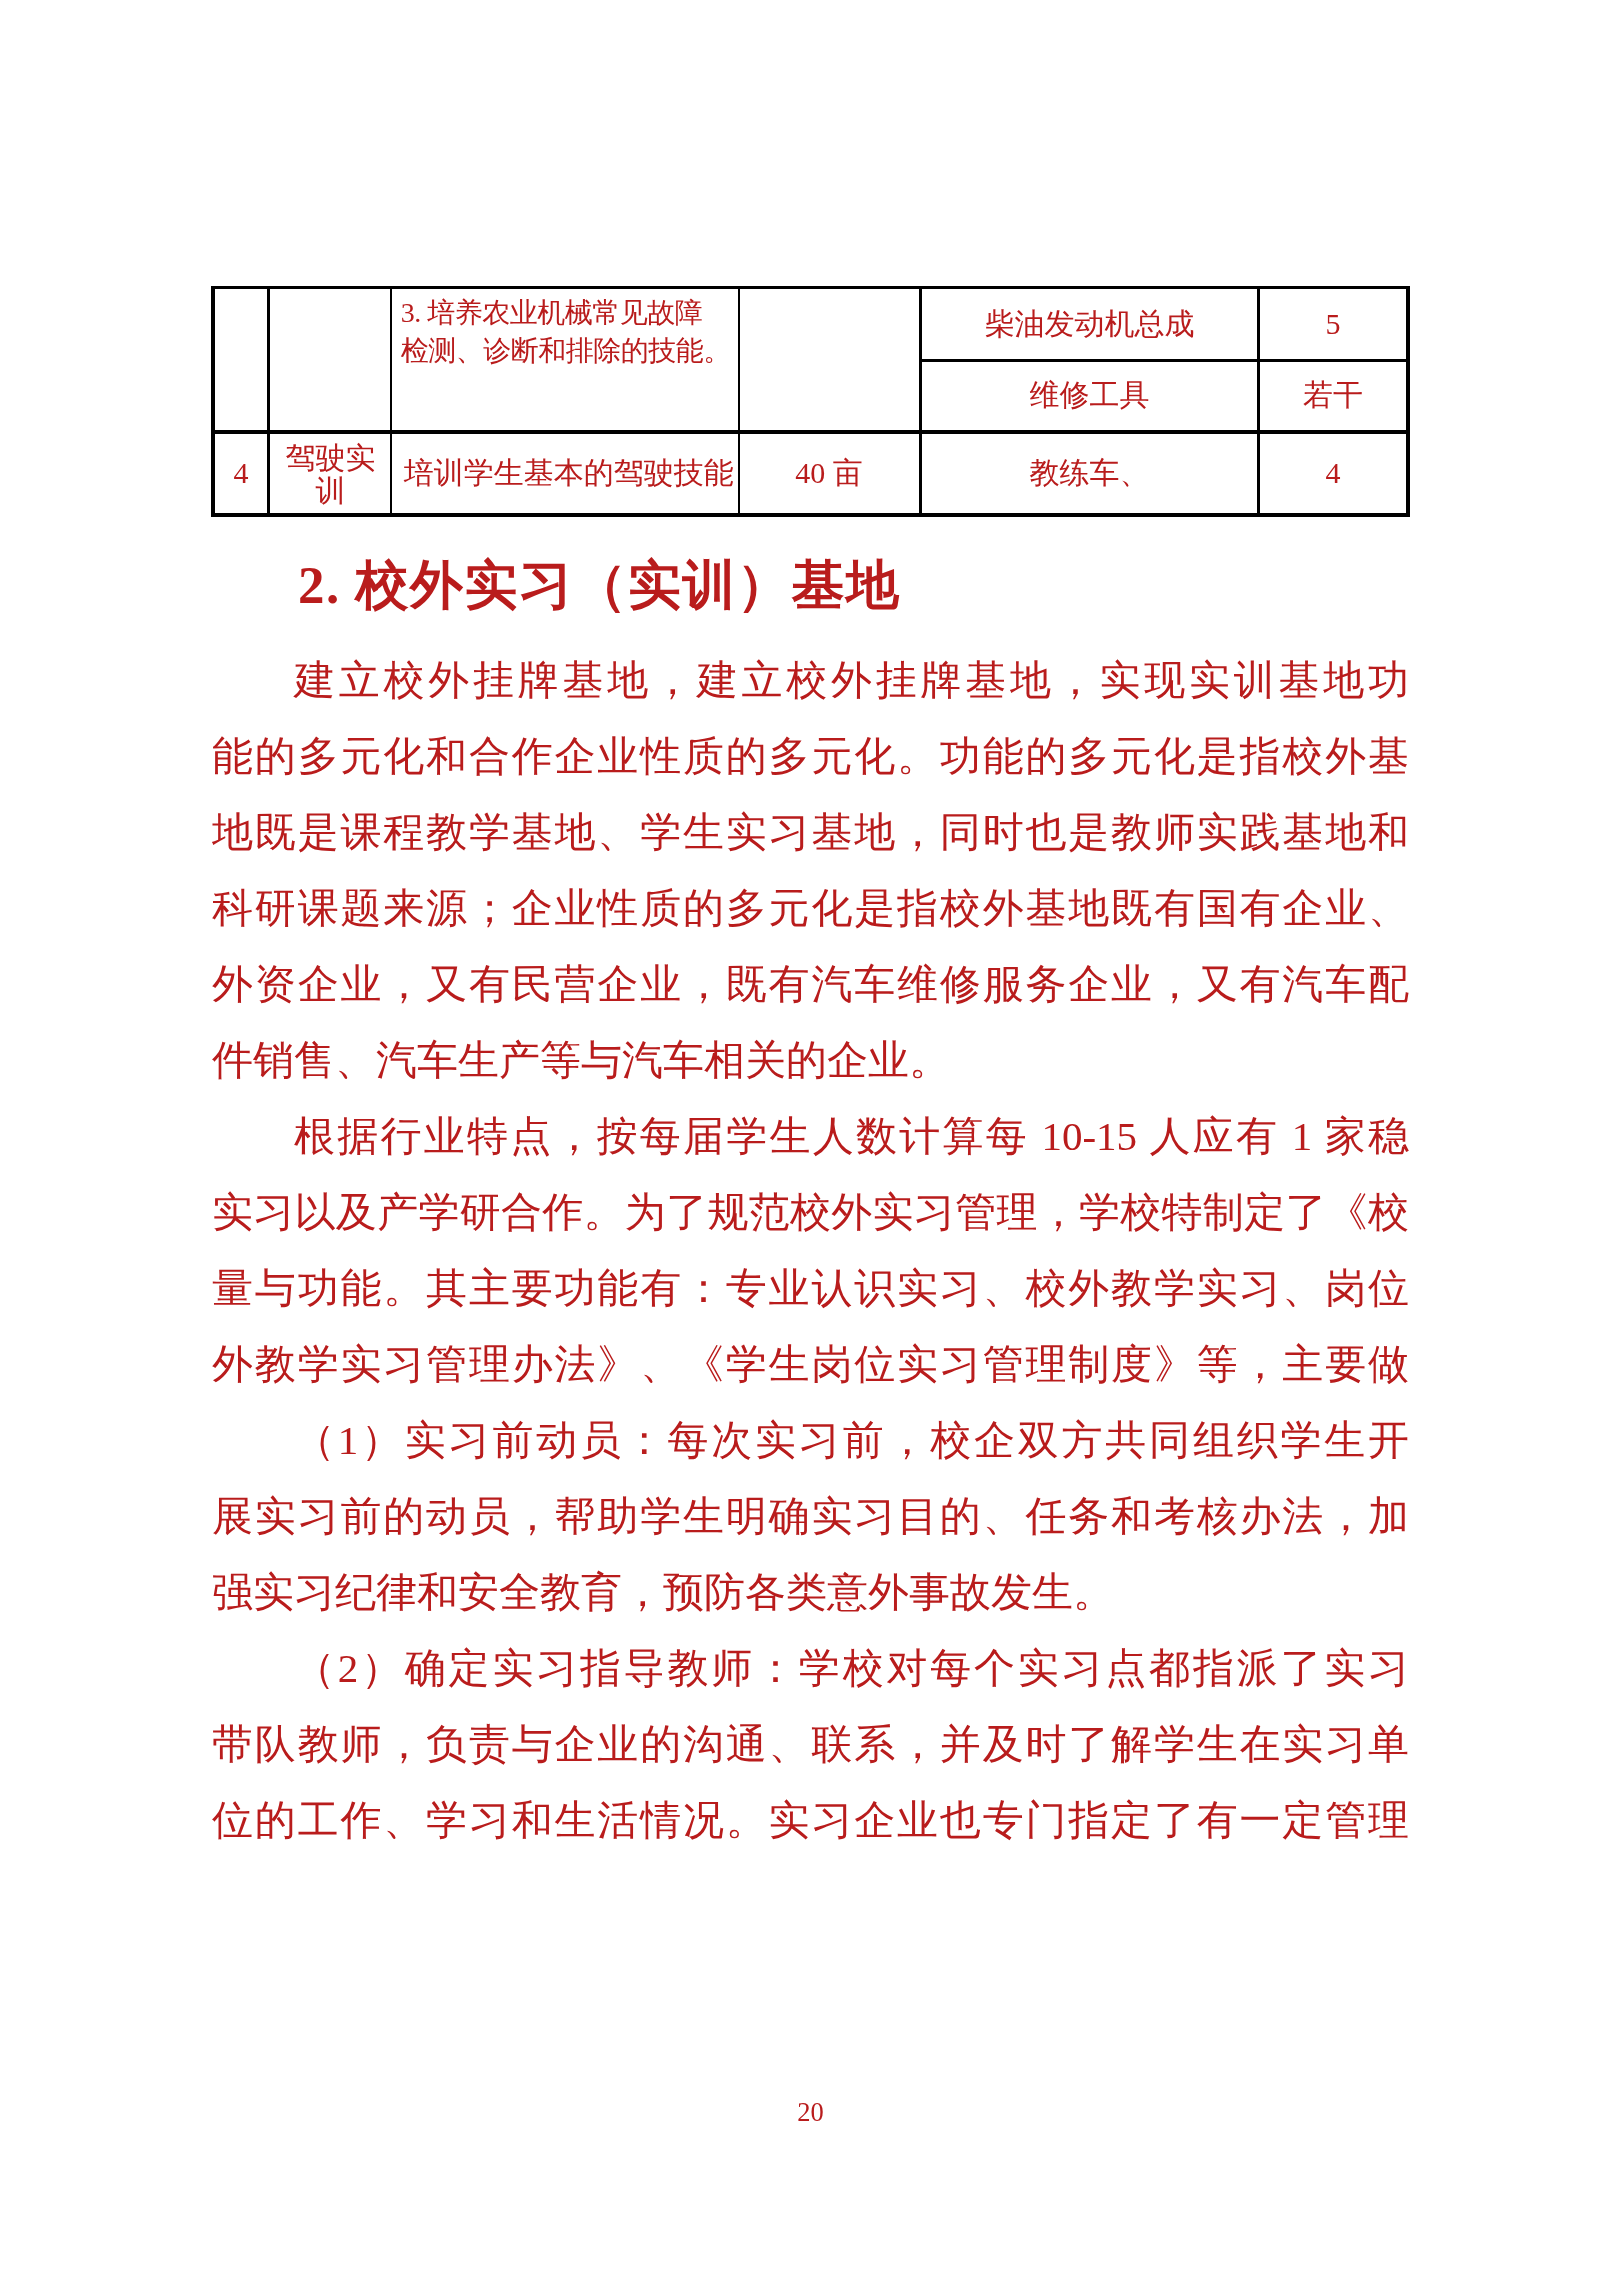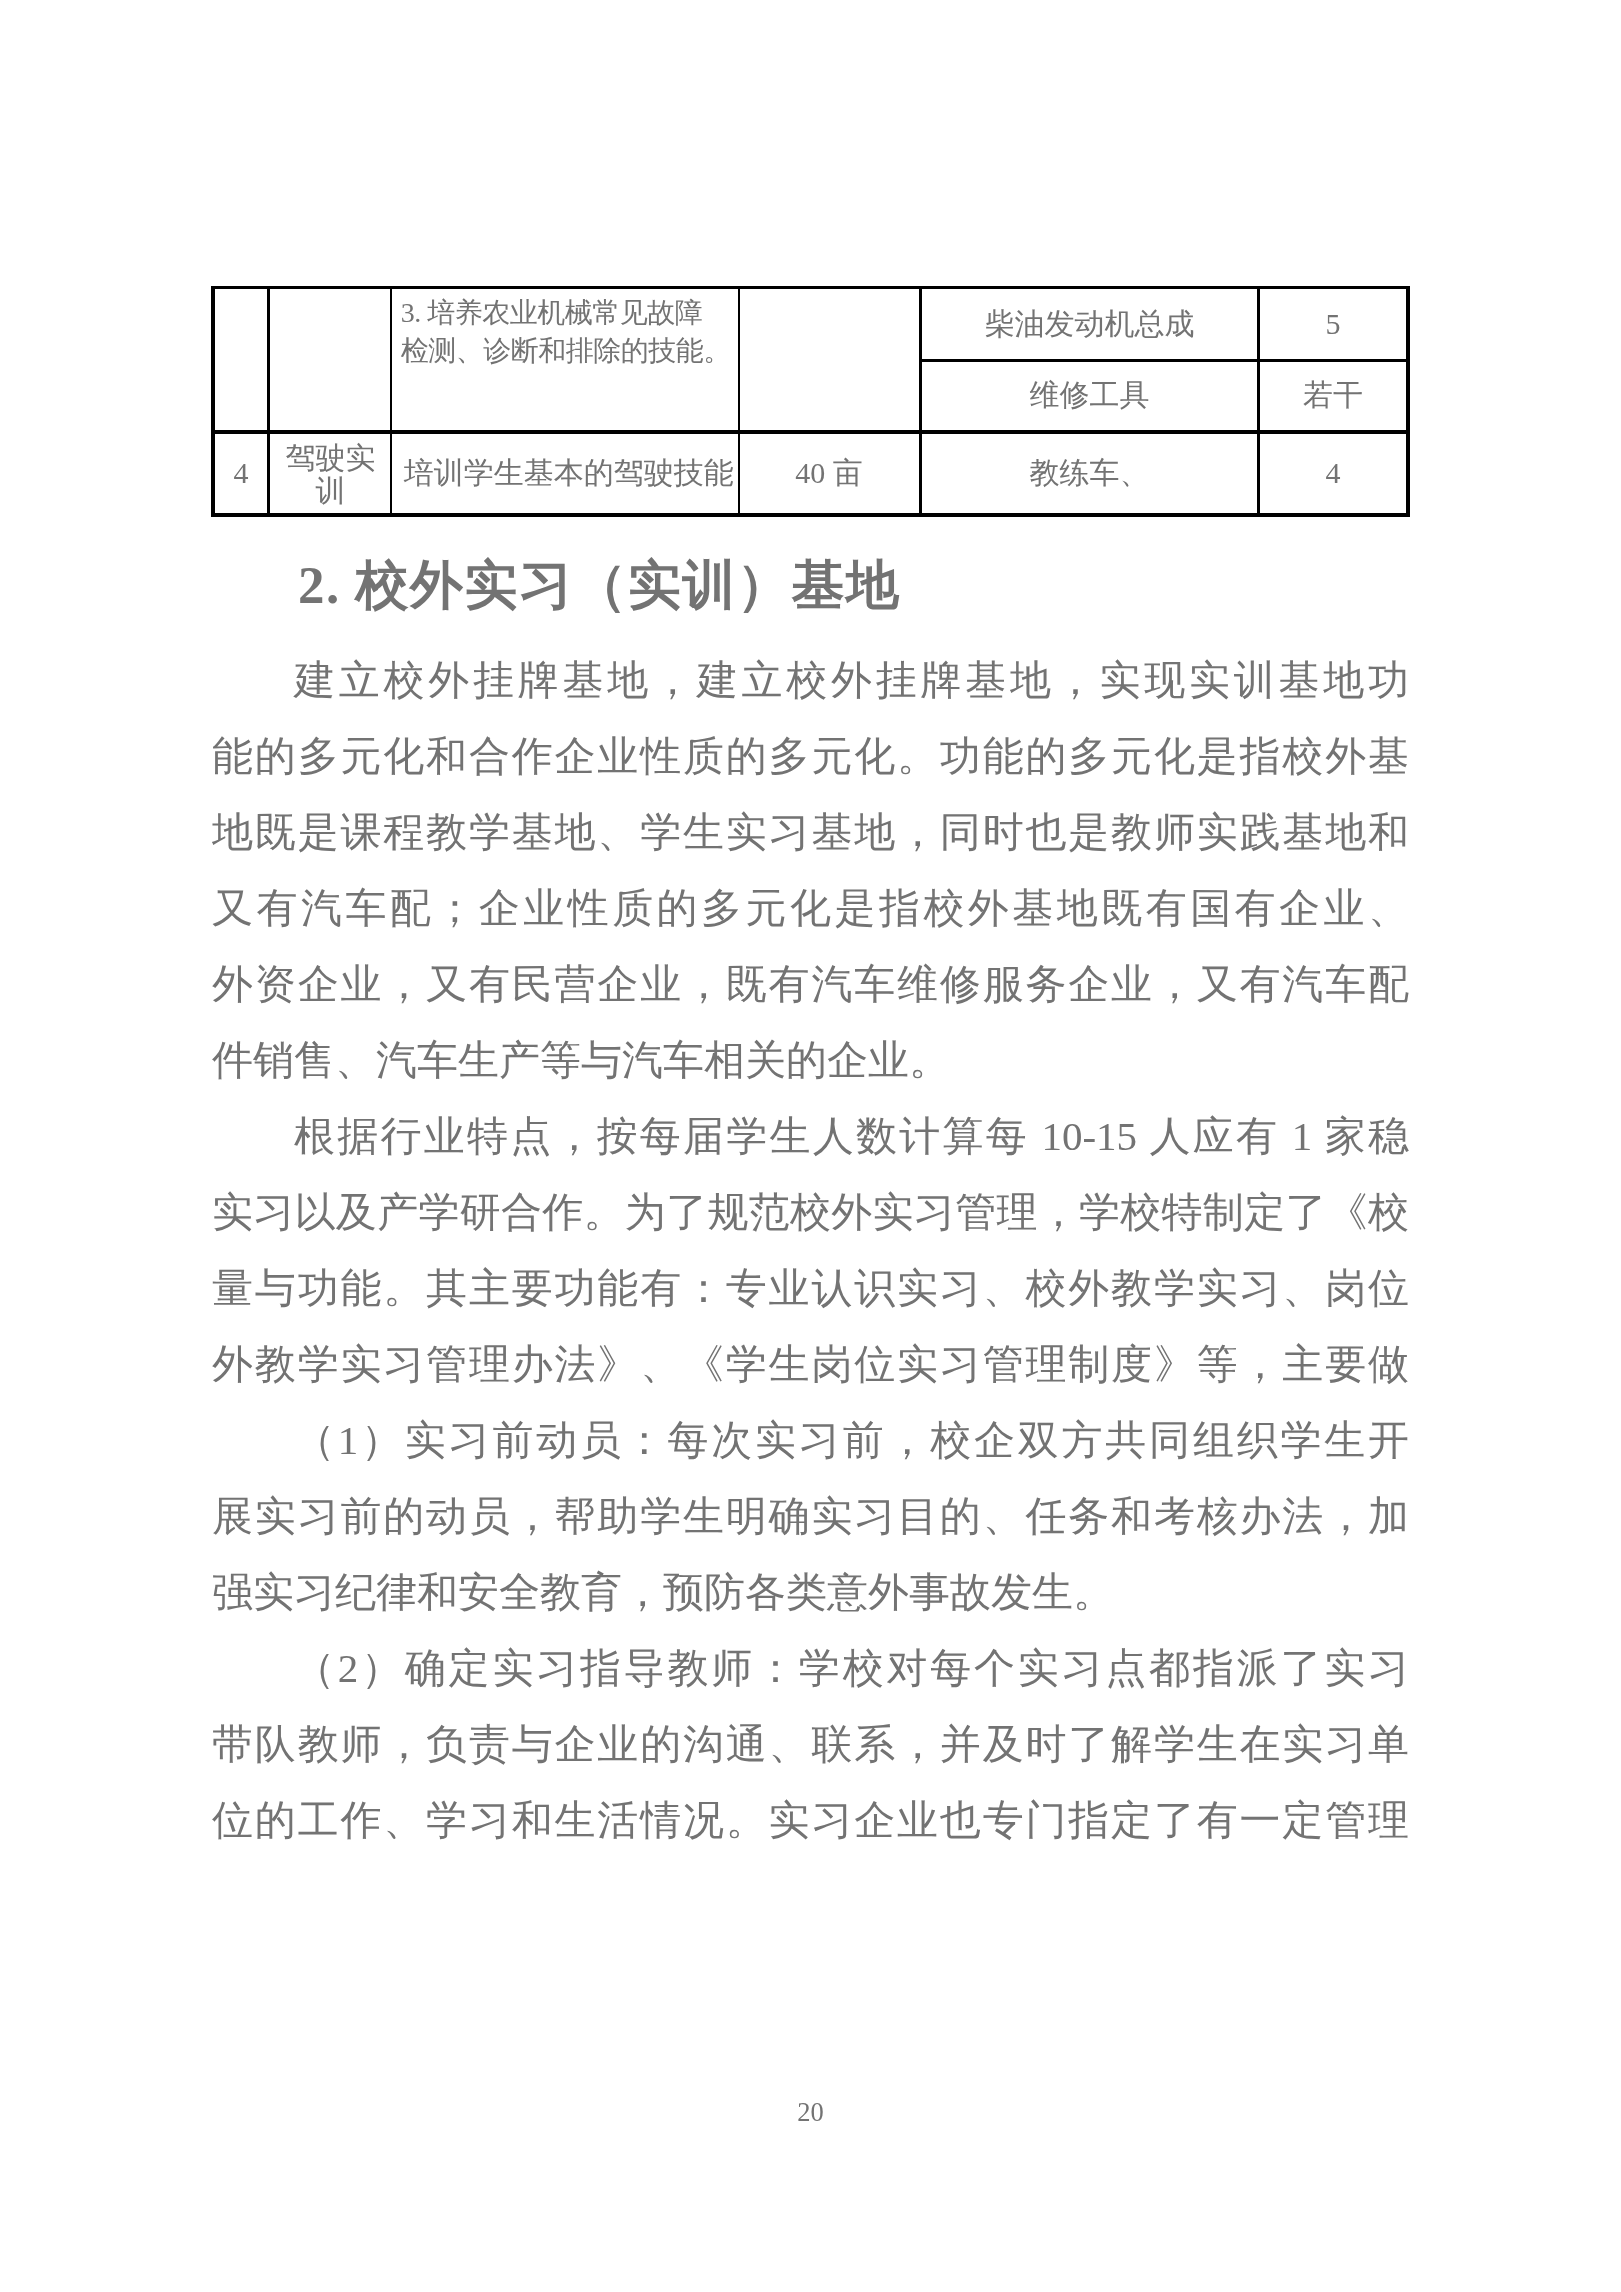--- a/index.html
+++ b/index.html
@@ -6,21 +6,21 @@
     margin: 0;
     padding: 0;
     background: #ffffff;
   }
   .page {
     position: relative;
     width: 1621px;
     height: 2293px;
     background: #ffffff;
     font-family: "Liberation Serif", "DejaVu Serif", serif;
-    color: #737373;
+    color: #b91c1c;
     overflow: hidden;
   }
 
   
   .tbl {
     position: absolute;
     left: 211px;
     top: 286px;
     width: 1199px;
     height: 231px;
@@ -138,21 +138,21 @@
     <div class="cell" style="left:1049px;top:148px;width:146px;height:79px;">4</div>
   </div>
 
   <div class="textcol">
     <h2>2. 校外实习（实训）基地</h2>
     <div class="paras">
         <div class="para">
           <div class="tline first">建立校外挂牌基地，建立校外挂牌基地，实现实训基地功</div>
           <div class="tline">能的多元化和合作企业性质的多元化。功能的多元化是指校外基</div>
           <div class="tline">地既是课程教学基地、学生实习基地，同时也是教师实践基地和</div>
-          <div class="tline">又有汽车配；企业性质的多元化是指校外基地既有国有企业、</div>
+          <div class="tline">科研课题来源；企业性质的多元化是指校外基地既有国有企业、</div>
           <div class="tline">外资企业，又有民营企业，既有汽车维修服务企业，又有汽车配</div>
           <div class="tline lastline">件销售、汽车生产等与汽车相关的企业。</div>
         </div>
         <div class="para">
           <div class="tline first">根据行业特点，按每届学生人数计算每 10-15 人应有 1 家稳</div>
           <div class="tline">实习以及产学研合作。为了规范校外实习管理，学校特制定了《校</div>
           <div class="tline">量与功能。其主要功能有：专业认识实习、校外教学实习、岗位</div>
           <div class="tline">外教学实习管理办法》、《学生岗位实习管理制度》等，主要做</div>
         </div>
         <div class="para">

